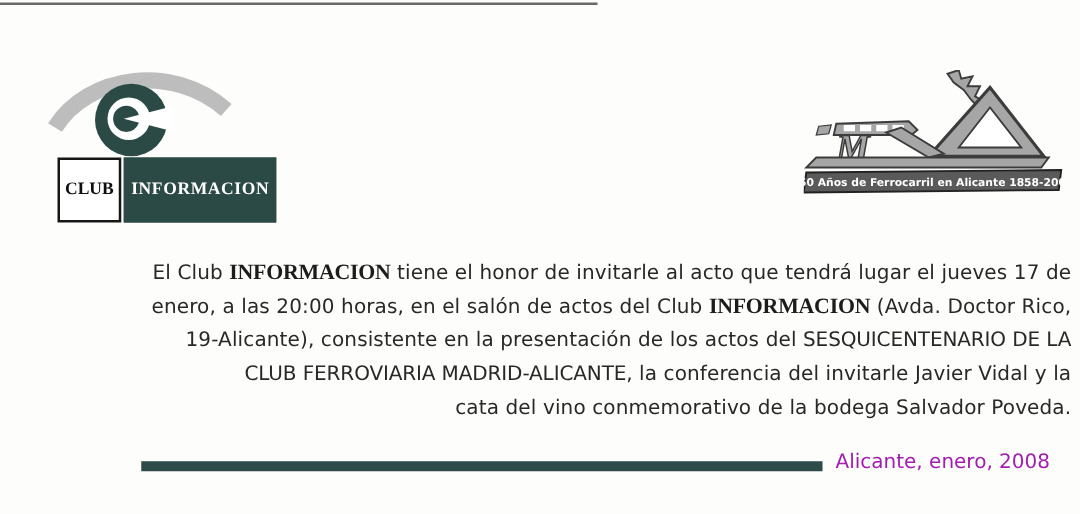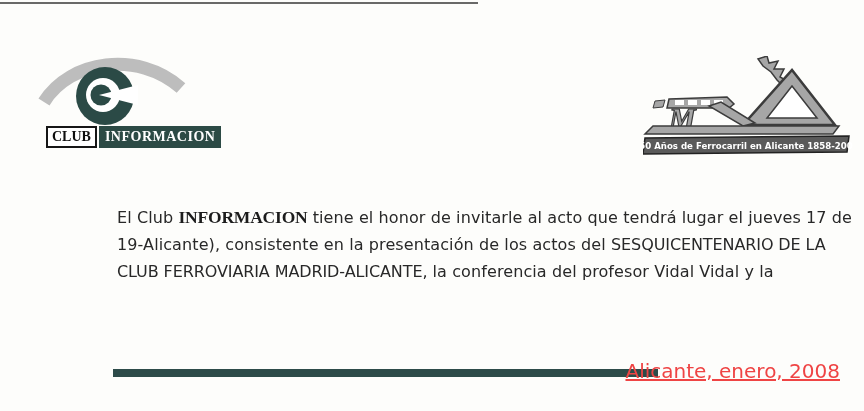--- a/index.html
+++ b/index.html
@@ -11,44 +11,44 @@
   
   .scan-line{position:absolute;left:0;top:2px;width:478px;height:2px;background:#444;opacity:.8;}
 
   
   .club-logo{position:absolute;left:38px;top:50px;width:150px;height:102px;}
   .club-logo svg{position:absolute;left:0;top:0;}
   .club-boxes{position:absolute;left:8px;top:76px;display:flex;align-items:stretch;}
   .club-box{
     border:2px solid #161616;background:#fff;color:#0e0e0e;
     font-family:"Liberation Serif","DejaVu Serif",serif;font-weight:700;
-    font-size:14px;line-height:16px;padding:1px 4px;white-space:nowrap;
+    font-size:14px;line-height:16px;padding:16px 4px;white-space:nowrap;
   }
   .inf-box{
     margin-left:2px;background:#2c4a45;border-color:#2c4a45;color:#fff;letter-spacing:.5px;
   }
 
   
   .railway-logo{position:absolute;left:643px;top:56px;width:210px;height:102px;}
 
   
   .invitation{
     position:absolute;left:117px;top:204px;width:740px;
-    font-size:16px;line-height:27px;color:#282828;letter-spacing:.1px;
+    font-size:16px;line-height:27px;color:#282828;letter-spacing:.1px;text-align:right;
   }
   .inv-line{white-space:nowrap;}
   .mast{
     font-family:"Liberation Serif","DejaVu Serif",serif;font-weight:700;
     font-size:17.5px;letter-spacing:-.2px;color:#1c1c1c;
   }
   .b{font-weight:400;letter-spacing:-.1px;}
 
   
   .footer-bar{position:absolute;left:113px;top:369px;width:545px;height:8px;background:#2d4b49;}
-  .date-line{position:absolute;right:24px;top:359px;font-size:20px;color:#ef4444;white-space:nowrap;text-decoration:underline;}
+  .date-line{position:absolute;right:24px;top:359px;font-size:16px;color:#a21caf;white-space:nowrap;}
 </style>
 </head>
 <body>
 
 <div class="scan-line"></div>
 
 <div class="club-logo">
   <svg width="150" height="78" viewBox="0 0 150 78">
 
     <path d="M6,52 C32,10 100,0 143,38" fill="none" stroke="#bdbdbd" stroke-width="13"></path>
@@ -89,18 +89,20 @@
 
     <polygon points="10,70 196,70 190,78 2,78" fill="#a6a6a6" stroke="#3c3c3c" stroke-width="1.5"></polygon>
 
     <polygon points="2,82 206,80 204,96 0,98" fill="#5a5a5a" stroke="#222" stroke-width="1.5"></polygon>
     <text x="103" y="93" text-anchor="middle" font-size="8.6" font-weight="bold" font-family="'DejaVu Sans',sans-serif" fill="#ffffff">150 Años de Ferrocarril en Alicante 1858-2008</text>
   </svg>
 </div>
 
 <div class="invitation">
   <div class="inv-line"><span>El Club </span><span class="mast">INFORMACION</span><span> tiene el honor de invitarle al acto que tendrá lugar el jueves 17 de</span></div>
+  <div class="inv-line"><span>enero, a las 20:00 horas, en el salón de actos del Club </span><span class="mast">INFORMACION</span><span> (Avda. Doctor Rico,</span></div>
   <div class="inv-line"><span>19-Alicante), consistente en la presentación de los actos del </span><span class="b">SESQUICENTENARIO DE LA</span></div>
-  <div class="inv-line"><span class="b">CLUB FERROVIARIA MADRID-ALICANTE,</span><span> la conferencia del profesor Vidal Vidal y la</span></div>
+  <div class="inv-line"><span class="b">CLUB FERROVIARIA MADRID-ALICANTE,</span><span> la conferencia del invitarle Javier Vidal y la</span></div>
+  <div class="inv-line"><span>cata del vino conmemorativo de la bodega Salvador Poveda.</span></div>
 </div>
 
 <div class="footer-bar"></div>
 <div class="date-line">Alicante, enero, 2008</div>
 
 </body></html>

